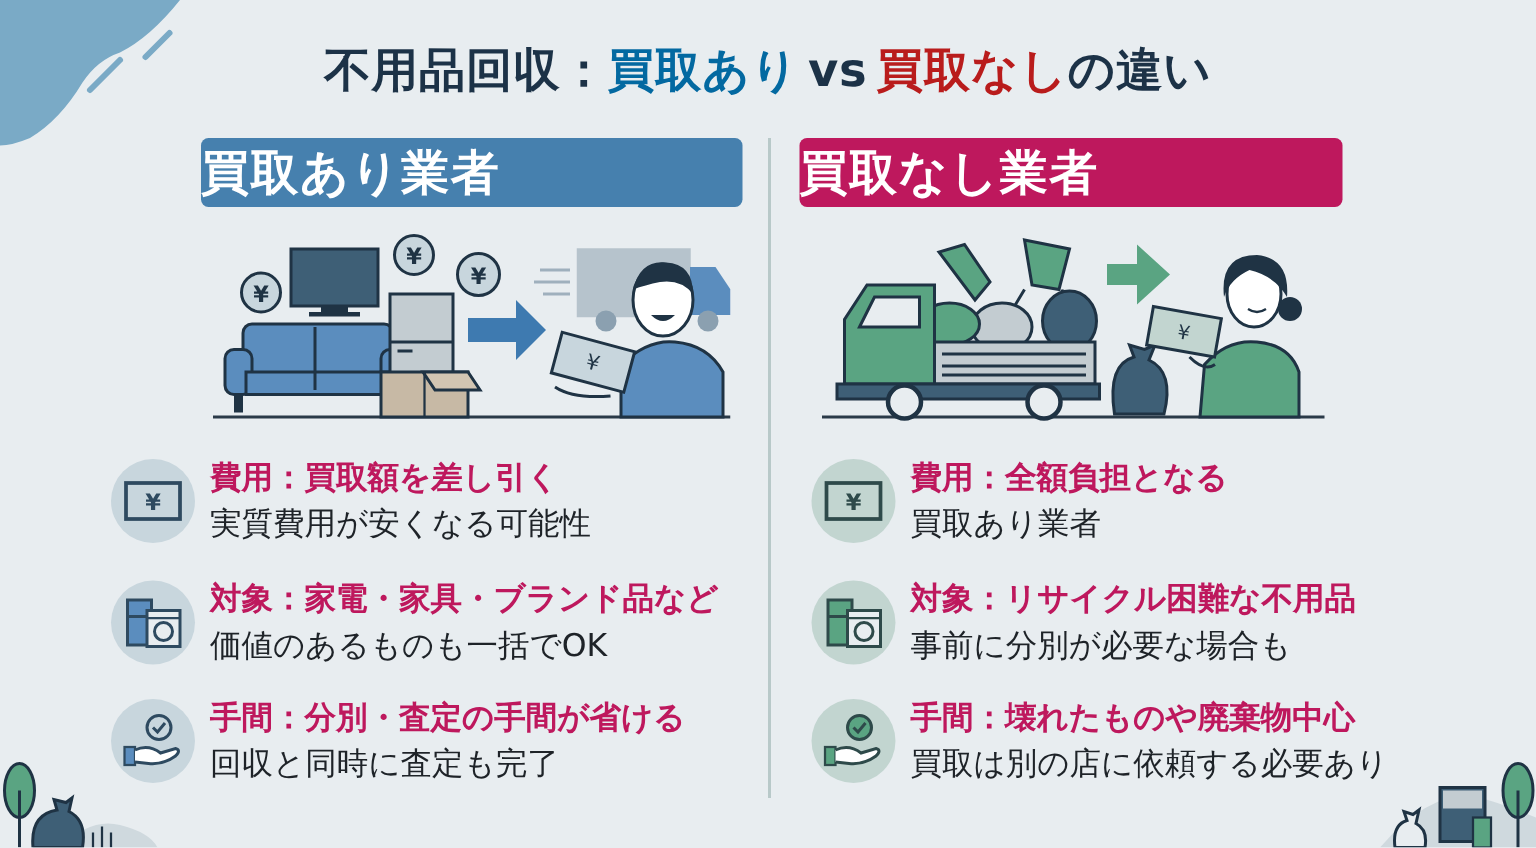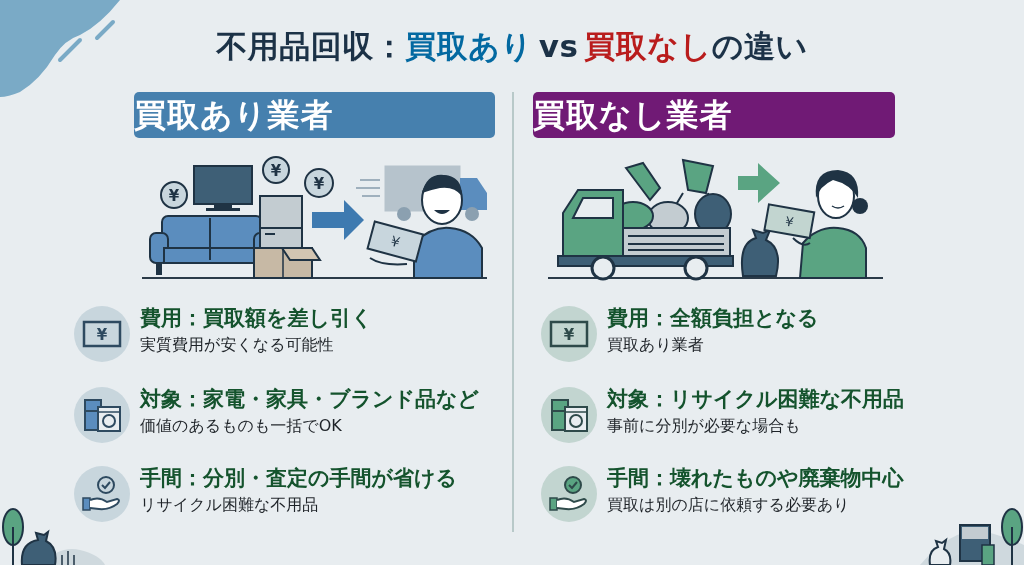--- a/index.html
+++ b/index.html
@@ -18,41 +18,41 @@
   }
   .title .blue { color: #0369a1; }
   .title .green { color: #b91c1c; }
   .title .vs { color: #1c3247; margin: 0 6px; }
   .col-header {
     position: absolute; top: 92px; height: 46px; border-radius: 5px;
     color: #fff; font-size: 32px; font-weight: bold; text-align: left;
     line-height: 46px; letter-spacing: 1px;
   }
   .col-header.left { left: 134px; width: 361px; background: #4680ae; }
-  .col-header.right { left: 533px; width: 362px; background: #701a75; }
+  .col-header.right { left: 533px; width: 362px; background: #be185d; }
   .divider {
     position: absolute; left: 512px; top: 92px; width: 2px; height: 440px;
     background: #b8c9c9;
   }
   .illus { position: absolute; top: 148px; }
   .illus.left { left: 142px; }
   .illus.right { left: 548px; }
   .feature { position: absolute; height: 70px; }
   .feature .icon-circle {
     position: absolute; left: 0; top: 0; width: 56px; height: 56px;
     border-radius: 50%; display: flex; align-items: center; justify-content: center;
   }
   .feature.left .icon-circle { background: #c8d6dd; }
   .feature.right .icon-circle { background: #c2d5d0; }
   .feature .f-title {
     position: absolute; left: 66px; top: -2px; font-size: 21px; font-weight: bold;
-    white-space: nowrap; color: #14532d;
+    white-space: nowrap; color: #be185d;
   }
   .feature .f-desc {
-    position: absolute; left: 66px; top: 29px; font-size: 16px;
+    position: absolute; left: 66px; top: 29px; font-size: 21px;
     white-space: nowrap; color: #1e2328;
   }
   .deco { position: absolute; }
 </style>
 </head>
 <body>
 
 <svg class="corner-shape" width="160" height="110" viewBox="0 0 160 110">
   <path d="M0 0 L120 0 Q100 25 80 35 Q65 40 55 55 Q40 80 20 92 Q8 97 0 97 Z" fill="#7aaac6"></path>
   <line x1="60" y1="60" x2="80" y2="40" stroke="#7aaac6" stroke-width="4" stroke-linecap="round"></line>
@@ -193,21 +193,21 @@
 <div class="feature left" style="left:74px; top:466px;">
   <div class="icon-circle">
     <svg width="42" height="40" viewBox="0 0 42 40">
         <circle cx="25" cy="11" r="8" fill="none" stroke="#2e4a60" stroke-width="2"></circle>
         <path d="M21 11 L24 14 L29 8" fill="none" stroke="#2e4a60" stroke-width="2"></path>
         <rect x="2" y="24" width="7" height="12" fill="#5b8dbe" stroke="#2e4a60" stroke-width="1.5"></rect>
         <path d="M9 26 Q18 22 26 28 L36 25 Q40 26 36 30 Q28 36 18 35 L9 34" fill="#fff" stroke="#2e4a60" stroke-width="2"></path>
       </svg>
   </div>
   <div class="f-title">手間：分別・査定の手間が省ける</div>
-  <div class="f-desc">リサイクル困難な不用品</div>
+  <div class="f-desc">回収と同時に査定も完了</div>
 </div>
 
 <div class="feature right" style="left:541px; top:306px;">
   <div class="icon-circle">
     <svg width="40" height="30" viewBox="0 0 40 30">
         <rect x="2" y="3" width="36" height="24" fill="none" stroke="#2e4a4a" stroke-width="2.5"></rect>
         <text x="20" y="21" font-size="15" font-weight="bold" text-anchor="middle" fill="#2e4a4a" font-family="DejaVu Sans, sans-serif">¥</text>
       </svg>
   </div>
   <div class="f-title">費用：全額負担となる</div>

